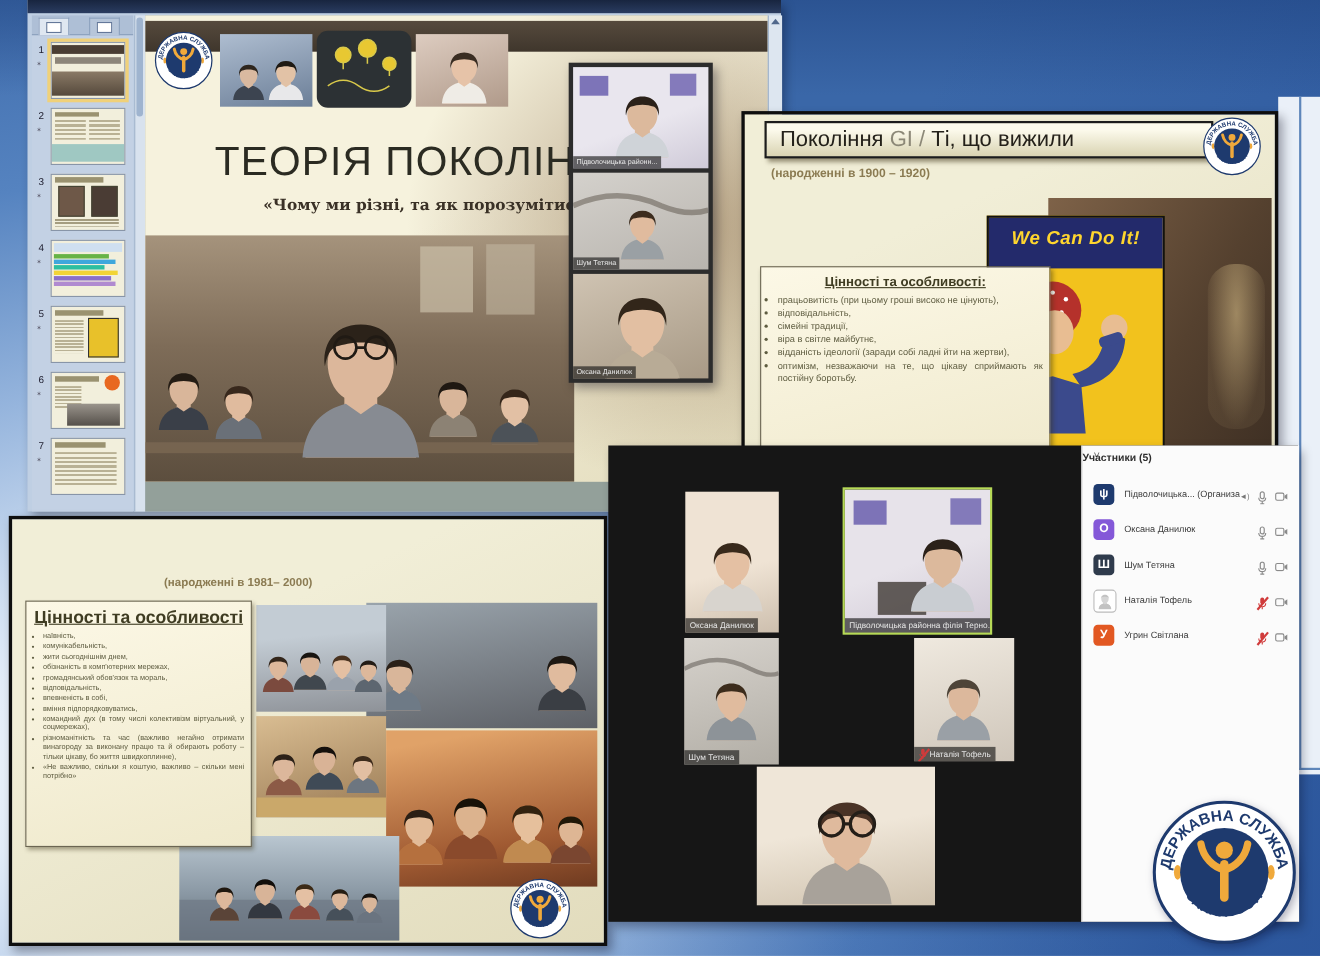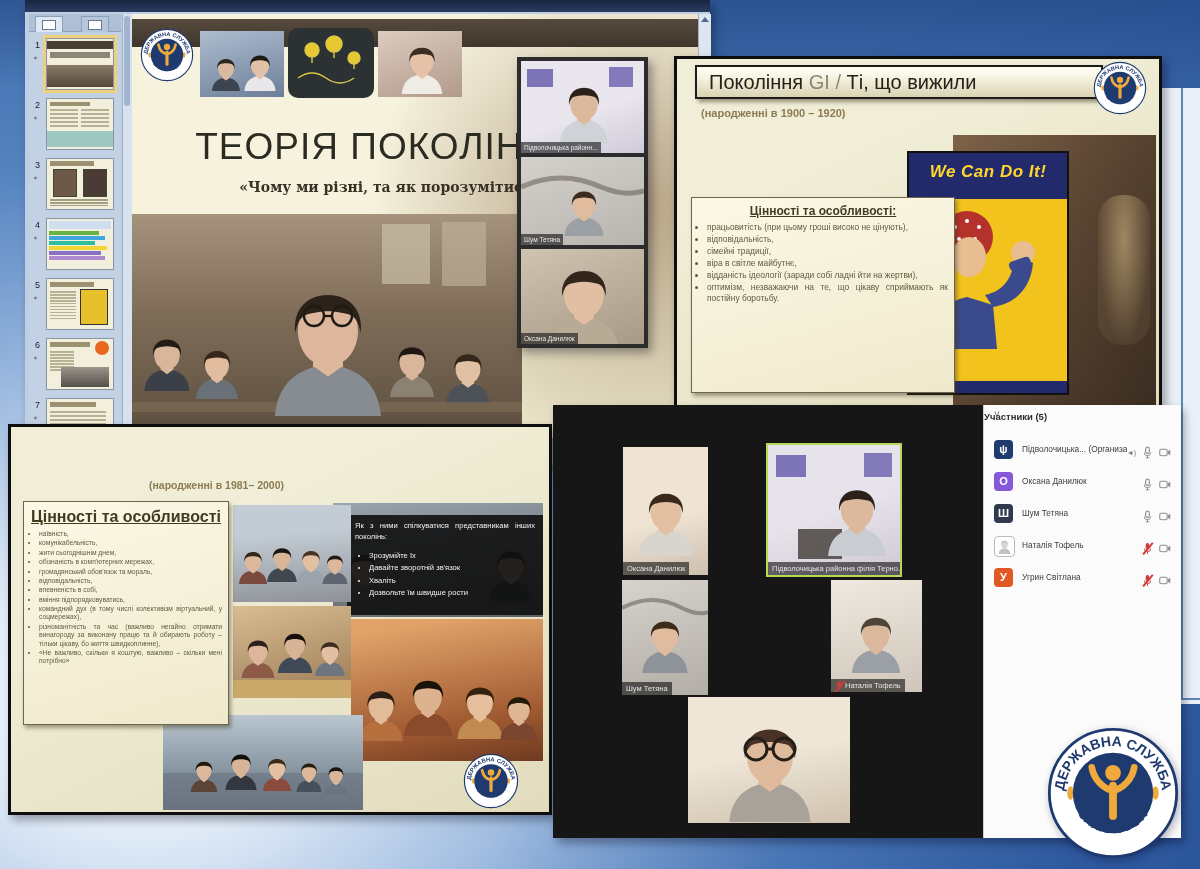--- a/index.html
+++ b/index.html
@@ -36,35 +36,35 @@
                linear-gradient(150deg,#f6f2dd 45%,#e3dcbd 100%);}
   #slide1 .topband{position:absolute;left:0;top:5px;width:100%;height:28px;background:linear-gradient(180deg,#564a3d,#3f362c);}
   .photo{position:absolute;overflow:hidden;}
   #slide1 .title{position:absolute;left:0;top:112px;width:480px;text-align:center;font-size:37px;letter-spacing:1px;color:#2b2b22;}
   #slide1 .subtitle{position:absolute;left:30px;top:165px;width:470px;text-align:center;font-family:"DejaVu Serif",serif;font-weight:bold;font-size:14px;color:#3a3126;}
   
   #vstrip{left:517px;top:57px;width:131px;height:291px;background:#2c2c2c;}
   #vstrip .tile{position:absolute;left:4px;width:123px;overflow:hidden;}
   .vlabel{position:absolute;left:0;bottom:0;max-width:96%;background:rgba(20,20,20,.62);color:#e8e8e8;font-size:6.5px;line-height:9px;padding:1px 3px;white-space:nowrap;overflow:hidden;}
   
-  .slidewin{border:3px solid #0e0e0e;background:linear-gradient(155deg,#f1eed7 30%,#e2dcbd 100%);}
+  .slidewin{border:3px solid #0e0e0e;background:linear-gradient(155deg,#f1eed7 30%,#e2dcbd 100%);margin-top:45px;}
   .hdrbox{position:absolute;background:linear-gradient(180deg,#fcfaec 20%,#d9d3b2 100%);border:2px solid #1c1c1c;box-shadow:3px 3px 4px rgba(60,50,20,.5);color:#24211a;white-space:nowrap;}
   .hdr-gray{color:#8c8877;}
   .sub-years{position:absolute;font-size:11px;font-weight:bold;color:#8b7b52;}
   .valbox{position:absolute;background:linear-gradient(165deg,#fcf8e6,#efe9cc);border:1px solid #6b6552;box-shadow:2px 3px 4px rgba(60,50,20,.45);}
   .valbox h4{margin:6px 4px 4px;text-align:center;text-decoration:underline;color:#3f3c22;}
   .valbox ul{margin:2px 4px 4px 7px;padding:0 2px 0 8px;color:#5e5c40;text-align:justify;}
   .valbox li{margin-bottom:1px;}
   
   #giwin{left:674px;top:56px;width:482px;height:349px;}
   #giwin .hdrbox{left:18px;top:6px;width:392px;height:30px;font-size:20px;line-height:30px;padding-left:12px;}
   #giwin .sub-years{left:24px;top:48px;}
   #gi-photo{left:276px;top:76px;width:203px;height:270px;background:linear-gradient(120deg,#7e6248 0%,#55412f 55%,#3b2d22 100%);}
   #gi-photo .jar{position:absolute;right:6px;top:60px;width:52px;height:150px;background:radial-gradient(ellipse at 50% 30%, rgba(222,196,140,.55), rgba(222,196,140,.08) 70%);border-radius:24px;}
-  #poster{position:absolute;left:230px;top:92px;width:158px;height:240px;background:#f2c21d;border:2px solid #111;}
+  #poster{position:absolute;left:220px;top:92px;width:158px;height:240px;background:#f2c21d;border:2px solid #111;}
   #poster .band{position:absolute;left:0;top:0;width:100%;height:46px;background:#232a6b;}
   #poster .band div{margin-top:9px;text-align:center;color:#ffd62e;font-size:17px;font-weight:bold;font-style:italic;letter-spacing:.5px;}
   #poster .band2{position:absolute;left:0;bottom:0;width:100%;height:12px;background:#232a6b;}
   #giwin .valbox{left:14px;top:138px;width:262px;height:194px;}
   #giwin .valbox h4{font-size:12px;}
   #giwin .valbox ul{font-size:8.4px;line-height:1.3;}
   
   #ywin{left:8px;top:424px;width:538px;height:385px;}
   #ywin .hdrbox{left:10px;top:5px;width:508px;height:36px;font-size:22px;line-height:36px;padding-left:14px;}
   #ywin .sub-years{left:138px;top:52px;font-size:10.5px;}
@@ -362,29 +362,20 @@
 
   <div id="ywin" class="win slidewin">
     <div class="sub-years">(народженні в 1981– 2000)</div>
 
     <div class="photo abs" style="left:322px;top:76px;width:210px;height:114px;background:linear-gradient(170deg,#9aa4ac,#5d6066)">
       <svg width="210" height="114" viewBox="0 0 210 114">
           <use href="#psn" x="4" y="30" width="52" height="84" style="--hair:#2a2018;--skin:#d9b69a;--shirt:#6e7a86"></use>
           <use href="#psn" x="150" y="26" width="56" height="88" style="--hair:#1e1812;--skin:#e0bb9e;--shirt:#3a3e44"></use>
         </svg>
     </div>
-    <div id="talkbox">
-      <div class="intro">Як з ними спілкуватися представникам інших поколінь:</div>
-      <ul>
-        <li>Зрозумійте їх</li>
-        <li>Давайте зворотній зв'язок</li>
-        <li>Хваліть</li>
-        <li>Дозвольте їм швидше рости</li>
-      </ul>
-    </div>
 
     <div class="photo abs" style="left:222px;top:78px;width:118px;height:97px;background:linear-gradient(175deg,#c3ccd4 30%,#8e9298)">
       <svg width="118" height="97" viewBox="0 0 118 97">
           <use href="#psn" x="2" y="26" width="36" height="70" style="--hair:#33261b;--skin:#ddb89b;--shirt:#7b4a3e"></use>
           <use href="#psn" x="30" y="20" width="38" height="76" style="--hair:#181410;--skin:#d8b498;--shirt:#40474e"></use>
           <use href="#psn" x="60" y="24" width="36" height="72" style="--hair:#4a3320;--skin:#e4c0a3;--shirt:#9aa2ac"></use>
           <use href="#psn" x="86" y="30" width="32" height="66" style="--hair:#231c15;--skin:#ddb89b;--shirt:#5d6670"></use>
         </svg>
     </div>
     <div class="photo abs" style="left:222px;top:179px;width:118px;height:92px;background:linear-gradient(165deg,#d9bd92,#9a7a54)">

